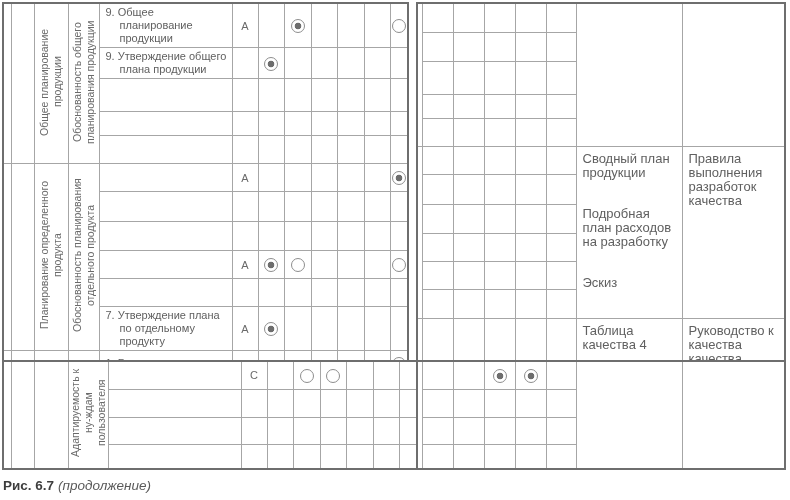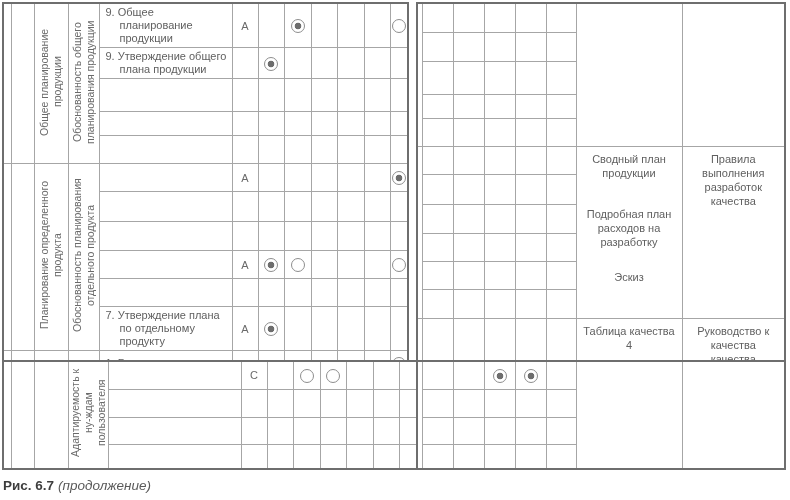--- a/index.html
+++ b/index.html
@@ -20,23 +20,23 @@
   .t{font-size:11px;line-height:13px;color:#606060;vertical-align:middle;
      padding:2px 3px 2px 20px;text-indent:-14px;}
   
   .a{font-size:11px;color:#6a6a6a;text-align:center;vertical-align:middle;}
   
   .g{text-align:center;vertical-align:middle;}
   .mk-ring::before,.mk-dot::before{content:"";display:inline-block;width:12px;height:12px;
      border:1.5px solid #8e8e8e;border-radius:50%;vertical-align:middle;background:#fff;}
   .mk-dot::before{background:radial-gradient(circle,#6d6d6d 3.2px,#fff 3.6px);}
   
-  .d{font-size:11px;line-height:14px;color:#606060;vertical-align:top;padding:5px 6px;text-align:center;}
+  .d{font-size:13px;line-height:14px;color:#606060;vertical-align:top;padding:5px 6px;}
   .doc{margin:0;}
-  .m1{margin-top:27px}.m2{margin-top:21px}
+  .m1{margin-top:27px}.m2{margin-top:27px}
   
   .caption{position:absolute;left:3px;top:478px;font-size:13.5px;color:#555;}
   .capnum{font-weight:bold;color:#3d3d3d;}
   .capsuf{font-style:italic;color:#5a5a5a;margin-left:4px;}
 </style>
 </head>
 <body>
 
 <div id="screen">
 

